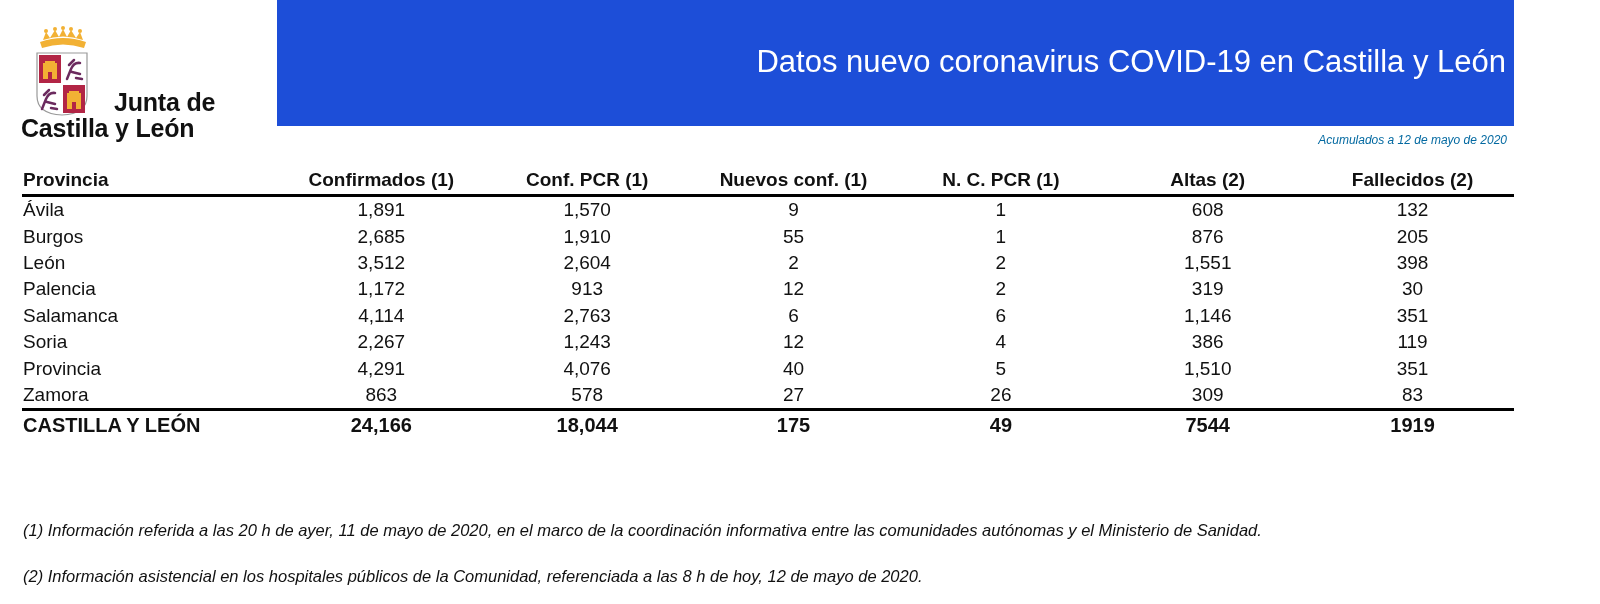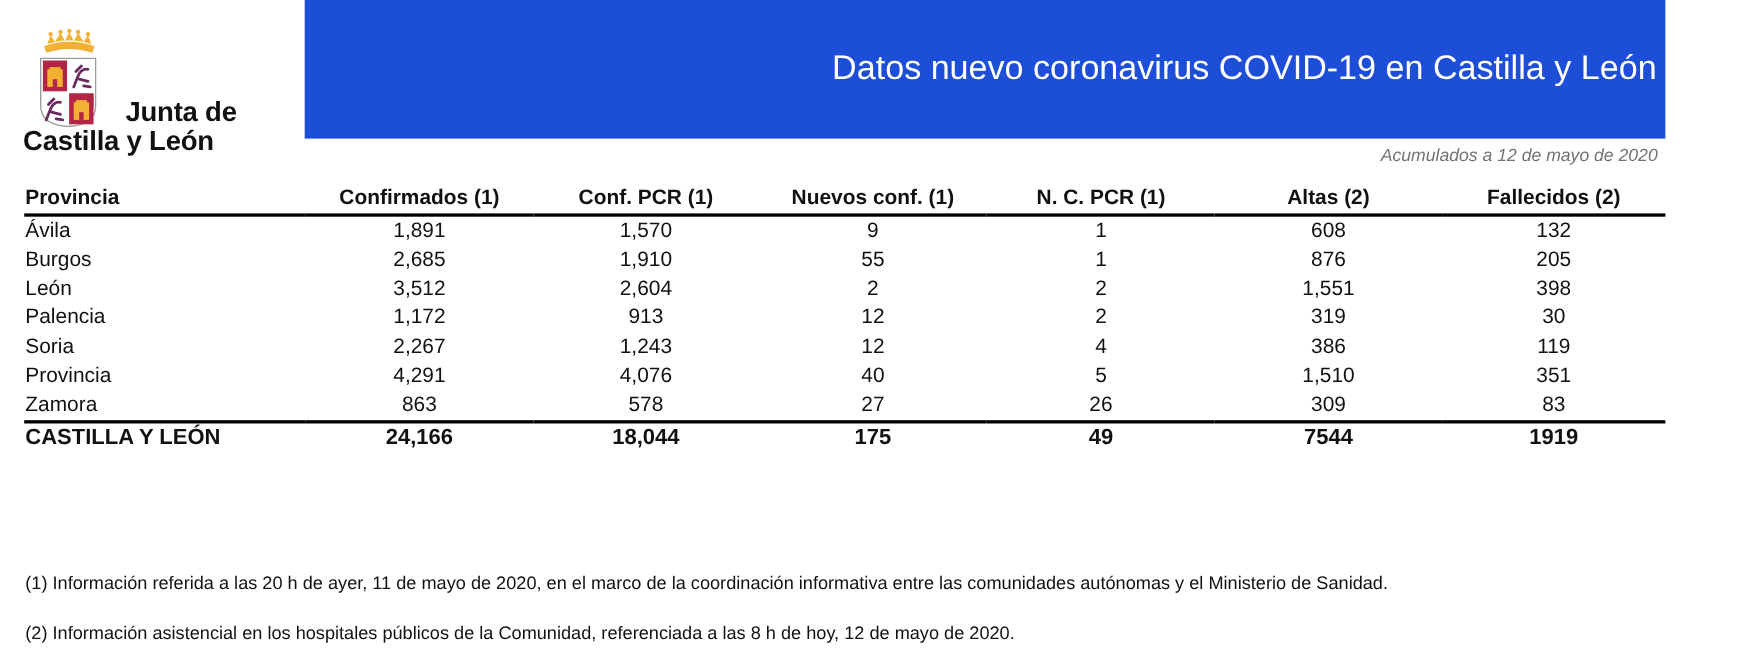--- a/index.html
+++ b/index.html
@@ -4,31 +4,31 @@
   <style>
     html, body { margin: 0; padding: 0; background: #ffffff; }
     body { width: 1600px; height: 604px; position: relative; overflow: hidden; font-family: "Liberation Sans", sans-serif; color: #111; }
     .logo { position: absolute; left: 20px; top: 24px; width: 250px; height: 115px; }
     .crown { position: absolute; left: 17px; top: 2px; }
     .shield { position: absolute; left: 16px; top: 28px; }
     .logo-line1 { position: absolute; left: 94px; top: 64px; font-size: 25px; font-weight: bold; letter-spacing: -0.2px; color: #111; white-space: nowrap; }
     .logo-line2 { position: absolute; left: 1px; top: 90px; font-size: 25px; font-weight: bold; letter-spacing: -0.2px; color: #111; white-space: nowrap; }
     .banner { position: absolute; left: 277px; top: 0; width: 1237px; height: 126px; background: #1d4ed8; }
     .banner-title { position: absolute; right: 8px; top: 44px; font-size: 31px; color: #ffffff; white-space: nowrap; }
-    .subtitle { position: absolute; right: 93px; top: 133px; font-size: 16px; font-style: italic; color: #737373; white-space: nowrap; }
+    .subtitle { position: absolute; right: 93px; top: 133px; font-size: 12px; font-style: italic; color: #0369a1; white-space: nowrap; }
     table.data { position: absolute; left: 22px; top: 166px; width: 1492px; border-collapse: collapse; font-size: 19px; }
     table.data th { font-weight: bold; padding: 0; height: 28px; vertical-align: middle; white-space: nowrap; }
     table.data thead tr { border-bottom: 3px solid #000; }
     table.data td { padding: 0; height: 26.4px; vertical-align: middle; white-space: nowrap; }
     table.data .c-prov { text-align: left; padding-left: 1px; width: 255px; margin-left: 40px; }
     table.data .num { text-align: center; }
     table.data tr.total { border-top: 3px solid #000; }
     table.data tr.total td { font-weight: bold; font-size: 20px; height: 28px; }
     col.c0 { width: 255px; } col.c1 { width: 207px; } col.c2 { width: 205px; } col.c3 { width: 208px; } col.c4 { width: 207px; } col.c5 { width: 207px; } col.c6 { width: 203px; }
-    .note { position: absolute; left: 23px; font-size: 16.5px; color: #111; white-space: nowrap; }
+    .note { position: absolute; left: 23px; font-size: 16.5px; font-style: italic; color: #111; white-space: nowrap; }
     .note1 { top: 521px; }
     .note2 { top: 567px; }
   </style>
 </head>
 <body>
 
 <div class="logo">
   <svg class="crown" width="52" height="24" viewBox="0 0 52 24">
     <path d="M3 16 Q26 8 49 16 L47 22 Q26 15 5 22 Z" fill="#f2b134"></path>
     <path d="M6 14 L9 6 L13 12 L18 4 L22 11 L26 3 L30 11 L34 4 L39 12 L43 6 L46 14 Q26 7 6 14 Z" fill="#f2b134"></path>
@@ -122,20 +122,29 @@
     <tr>
       <td class="c-prov">Palencia</td>
       <td class="num">1,172</td>
       <td class="num">913</td>
       <td class="num">12</td>
       <td class="num">2</td>
       <td class="num">319</td>
       <td class="num">30</td>
     </tr>
     <tr>
+      <td class="c-prov">Salamanca</td>
+      <td class="num">4,114</td>
+      <td class="num">2,763</td>
+      <td class="num">6</td>
+      <td class="num">6</td>
+      <td class="num">1,146</td>
+      <td class="num">351</td>
+    </tr>
+    <tr>
       <td class="c-prov">Soria</td>
       <td class="num">2,267</td>
       <td class="num">1,243</td>
       <td class="num">12</td>
       <td class="num">4</td>
       <td class="num">386</td>
       <td class="num">119</td>
     </tr>
     <tr>
       <td class="c-prov">Provincia</td>

